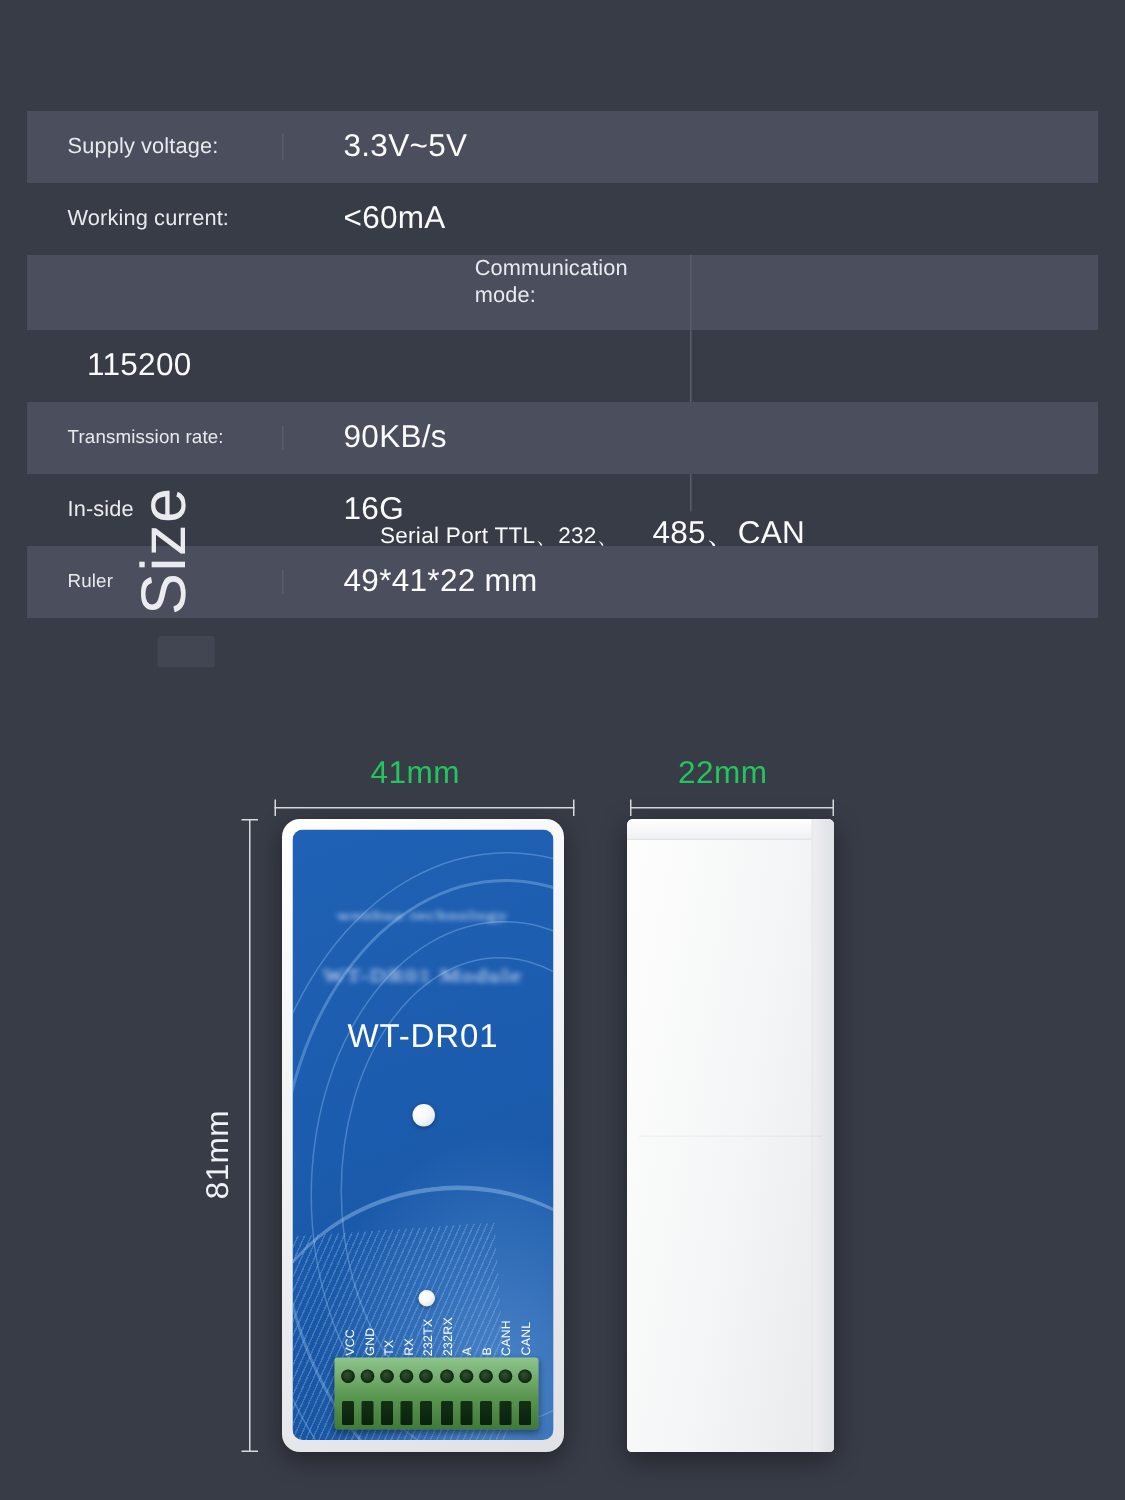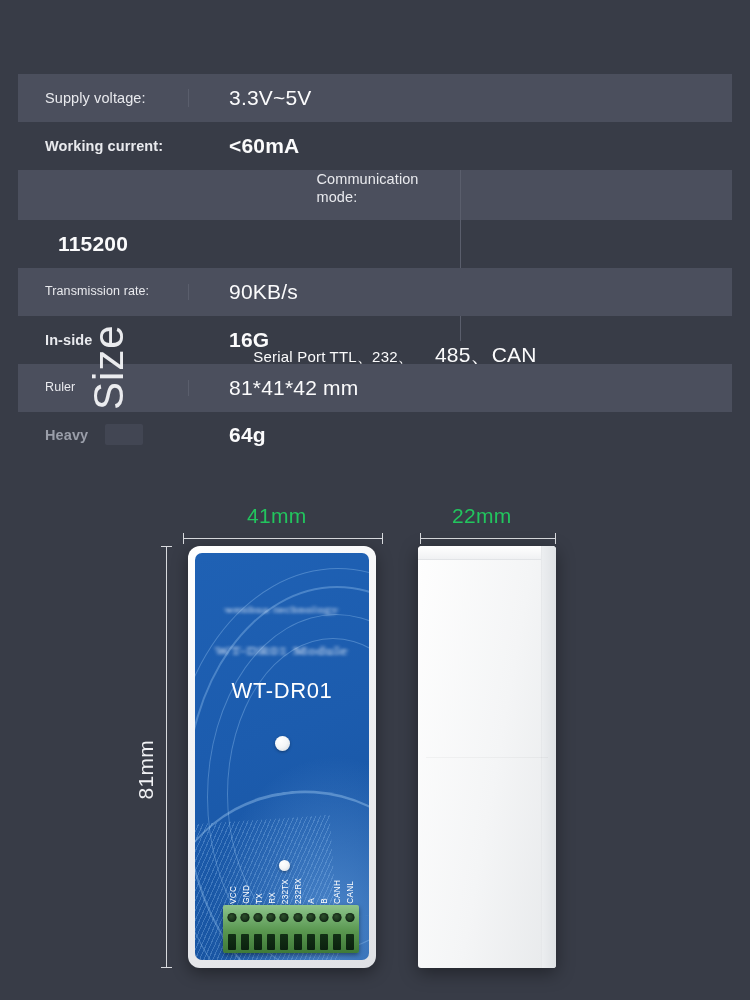--- a/index.html
+++ b/index.html
@@ -26,21 +26,20 @@
     display: flex;
     align-items: center;
     position: relative;
     box-sizing: border-box;
   }
   .spec-row.alt {
     background: #4b4f5d;
   }
   .spec-row.plain {
     background: transparent;
-    font-weight: bold;
   }
   .spec-label {
     width: 171px;
     flex: 0 0 171px;
     box-sizing: border-box;
     padding-left: 27px;
     padding-right: 8px;
     color: #e9eaee;
     font-size: 14.5px;
     line-height: 1.25;
@@ -393,27 +392,23 @@
     <div class="spec-value">90KB/s</div>
   </div>
 
   <div class="spec-row plain row-h48">
     <div class="spec-label">In-side</div>
     <div class="spec-value">16G</div>
   </div>
 
   <div class="spec-row alt row-h48">
     <div class="spec-label small">Ruler</div>
-    <div class="spec-value">81*41*42 mm</div>
-  </div>
-
-  <div class="spec-row plain row-h46">
-    <div class="spec-label dim">Heavy</div>
-    <div class="spec-value">64g</div>
-  </div>
+    <div class="spec-value">49*41*22 mm</div>
+  </div>
+
 
 </div>
 
 <div id="heavy-ghost"></div>
 <div id="size-watermark">Size</div>
 
 <div id="diagram"></div>
 
 <div class="dim-label-h" id="label-41mm">41mm</div>
 <div class="dim-label-h" id="label-22mm">22mm</div>

